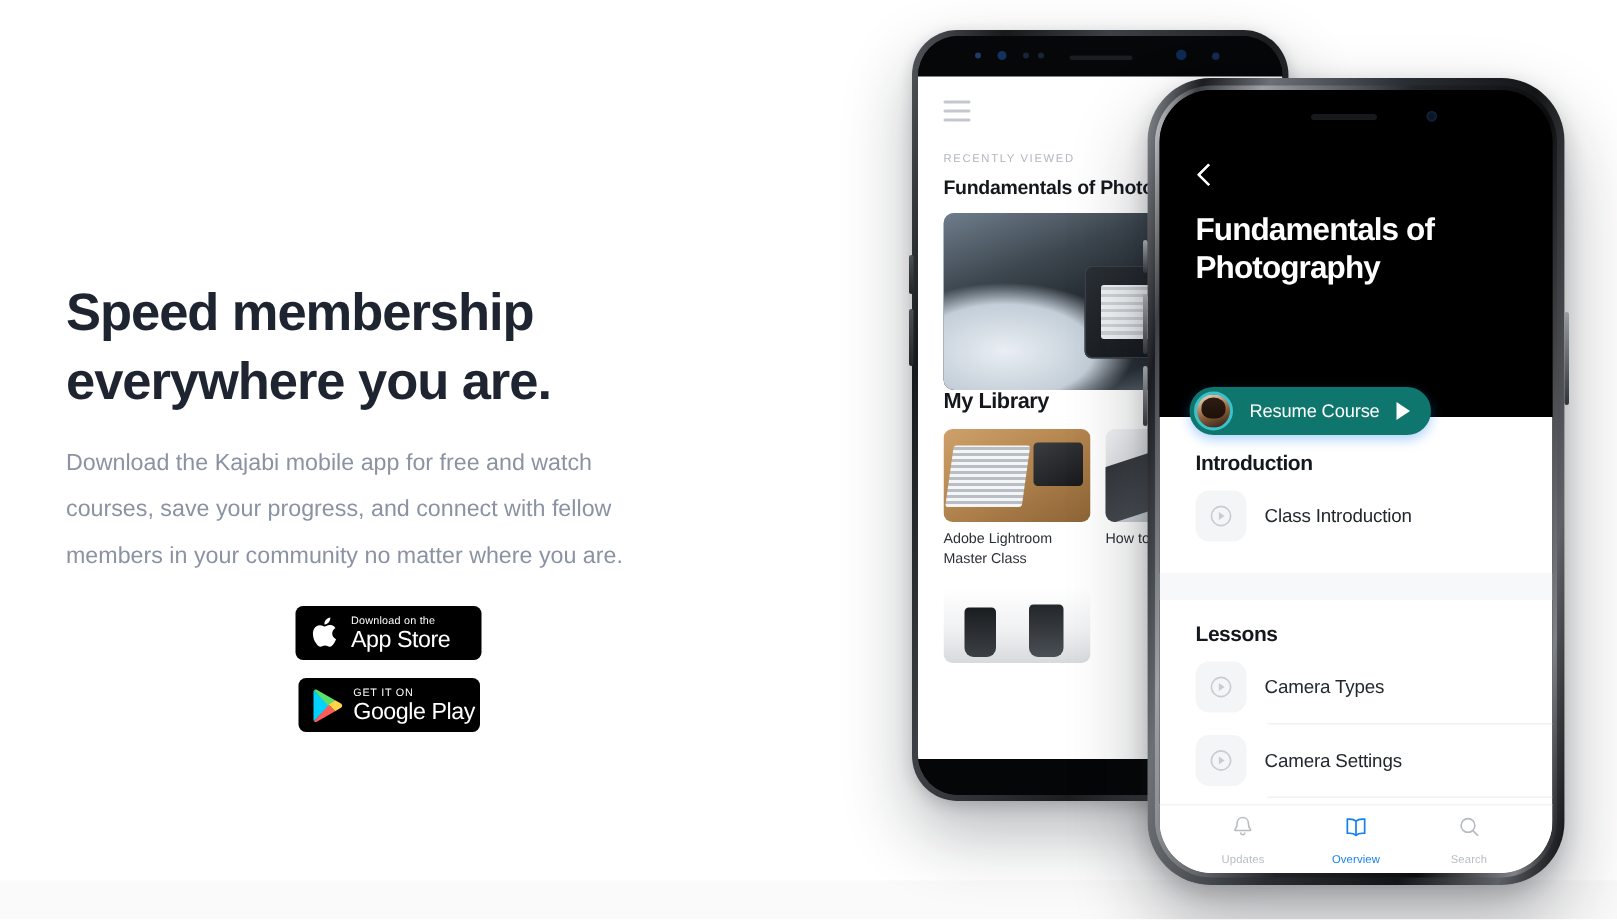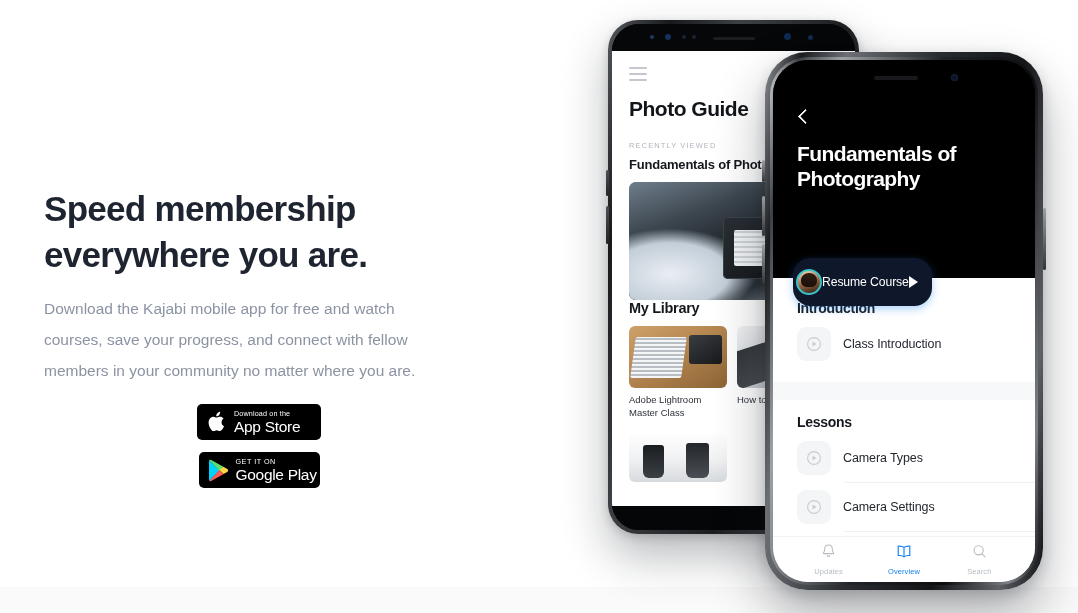--- a/index.html
+++ b/index.html
@@ -407,26 +407,27 @@
   .ip-white {
     position: absolute;
     left: 0; right: 0;
     top: 218px; bottom: 0;
     background: #ffffff;
     overflow: hidden;
   }
   .resume-btn {
     position: absolute;
     left: 20px; top: 198px;
-    height: 48px;
+    height: 32px;
     padding: 0 14px 0 3px;
     border-radius: 18px;
-    background: #0f172a;
+    background: #0f766e;
     display: flex;
     align-items: center;
+    gap: 11px;
     z-index: 5;
     box-shadow: 0 3px 8px rgba(20,129,240,0.35);
     cursor: pointer;
   }
   .resume-avatar {
     width: 26px; height: 26px;
     border-radius: 50%;
     background: linear-gradient(160deg,#e9c9aa 10%, #8d5f3d 55%, #2a1a12 100%);
     border: 2px solid #39c2c9;
     position: relative;
@@ -589,21 +590,20 @@
 
         <div class="android-screen">
           <div class="and-content">
 
             <div class="hamburger">
               <span></span>
                 <span></span>
                 <span></span>
             </div>
 
-            <div class="and-title">Photo Guide</div>
 
             <div class="and-eyebrow">RECENTLY VIEWED</div>
 
             <div class="and-course">Fundamentals of Photo</div>
 
             <div class="and-hero">
               <span class="ph ph-camera"></span>
             </div>
 
             <div class="and-sec-title">My Library</div>

